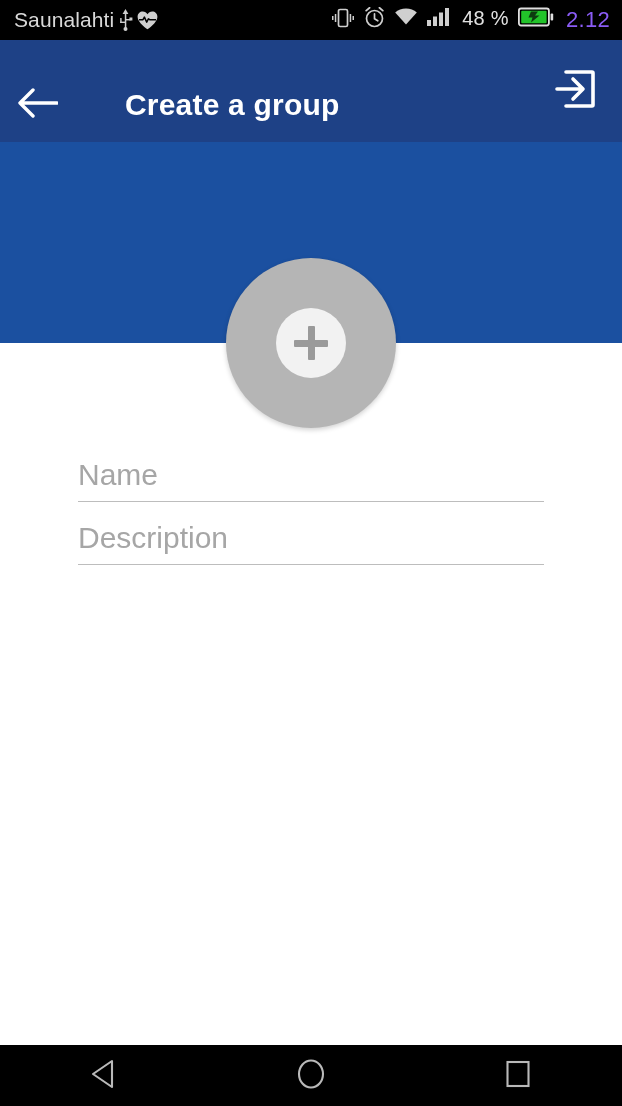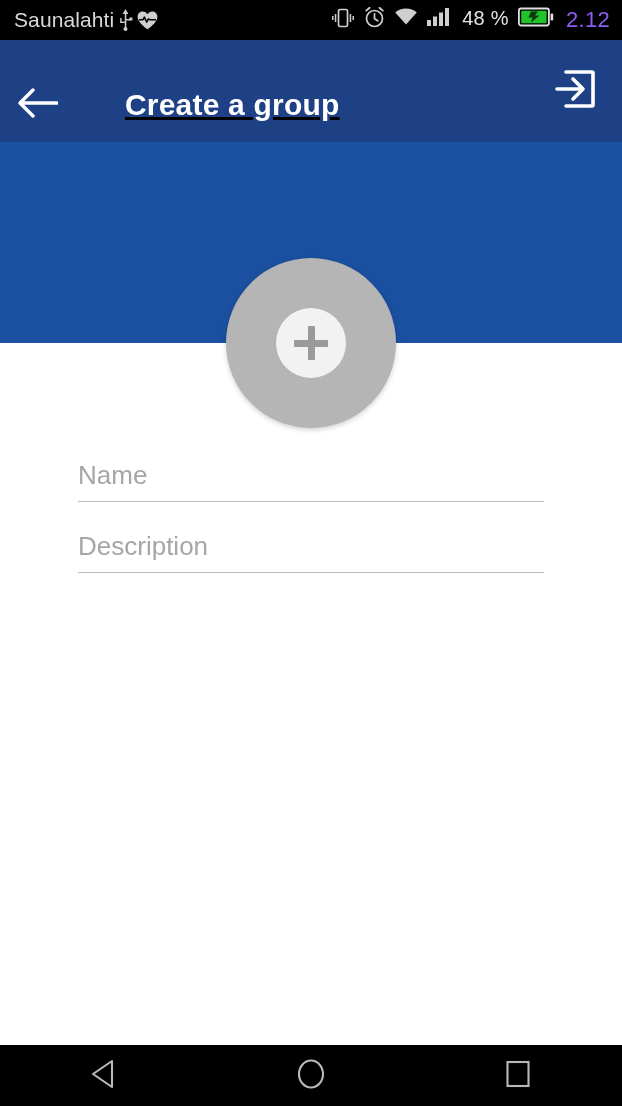--- a/index.html
+++ b/index.html
@@ -29,21 +29,21 @@
   .carrier { font-size:21px; color:#d9d9d9; letter-spacing:0.1px; }
   .sb-icon { display:flex; align-items:center; justify-content:center; }
   .batt-pct { font-size:20px; color:#e2e2e2; letter-spacing:0.3px; }
   .clock { font-size:22px; color:#8b5cf6; margin-left:3px; letter-spacing:0.3px; }
 
   
   #app-bar {
     position:absolute; top:40px; left:0;
     width:622px; height:130px;
     background:#1e4186;
-    display:flex; align-items:center;text-decoration:underline;
+    display:flex; align-items:center;
   }
   #back-button {
     width:74px; height:102px;
     display:flex; align-items:center; justify-content:center;
     cursor:pointer;
   }
   #app-bar-title {
     color:#ffffff;
     font-size:30px;
     font-weight:bold;
@@ -92,28 +92,28 @@
     left:78px; top:455px;
     width:466px;
   }
   .text-field {
     position:relative;
     width:466px; height:47px;
     border:none;
     border-bottom:1.6px solid #bdbdbd;
     background:transparent;
     font-family:"Liberation Sans", sans-serif;
-    font-size:26px;
+    font-size:30px;
     color:#3b3b3b;
     outline:none;
     padding:0 0 6px 0;
     display:block;
   }
   .text-field::placeholder { color:#a6a6a6; }
-  #field-description { margin-top:24px; }
+  #field-description { margin-top:16px; }
 
   
   #create-button {
     position:absolute;
     left:240px; top:603px;
     width:141px; height:57px;
     background:#1e4187;
     border:none;
     border-radius:3px;
     color:#ffffff;

